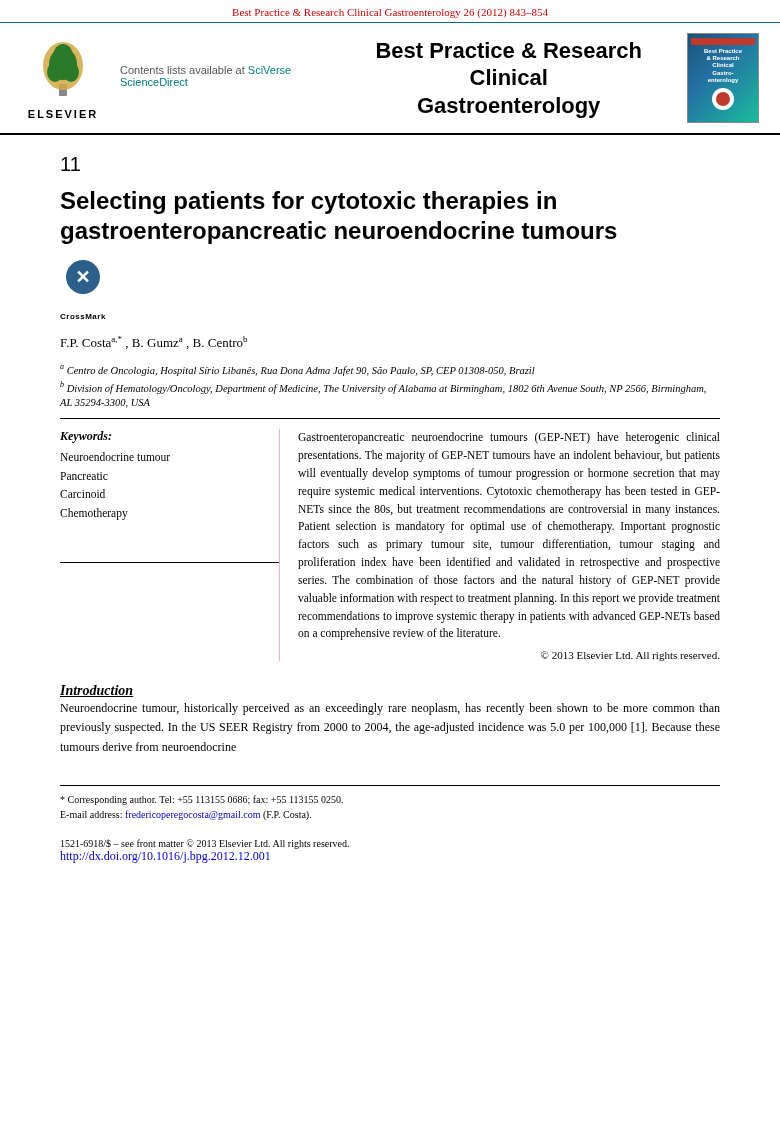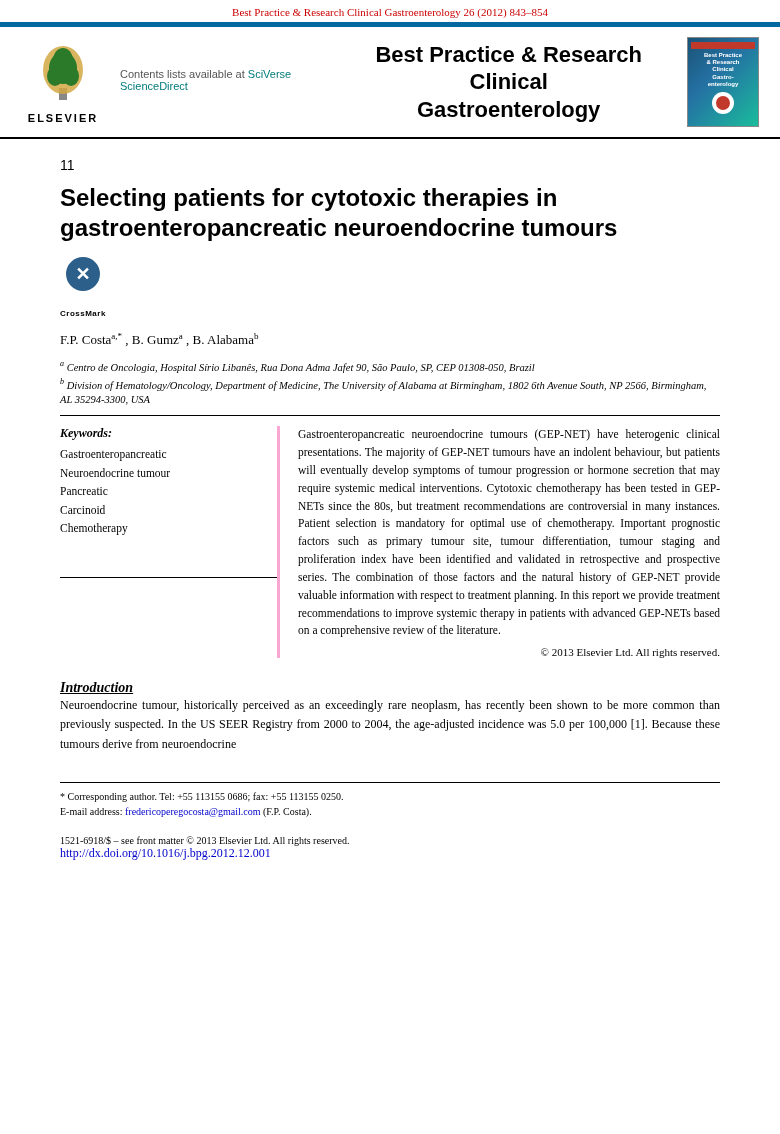--- a/index.html
+++ b/index.html
@@ -9,21 +9,21 @@
       background: #fff;
       font-family: 'Times New Roman', Times, serif;
       font-size: 13px;
       color: #000;
     }
     .top-journal-bar {
       text-align: center;
       padding: 6px 0 4px;
       font-size: 11px;
       color: #c00;
-      border-bottom: 5px solid #0369a1;
+      border-bottom: 1px solid #0369a1;
     }
     .header-block {
       display: flex;
       align-items: stretch;
       border-bottom: 2.5px solid #000;
       padding: 10px 18px 10px 18px;
       gap: 12px;
     }
     .elsevier-logo {
       display: flex;
@@ -112,21 +112,21 @@
       justify-content: center;
     }
     .cover-logo-inner {
       width: 14px;
       height: 14px;
       background: #c0392b;
       border-radius: 50%;
     }
     .article-number {
       padding: 18px 60px 4px;
-      font-size: 14px;
+      font-size: 20px;
       font-family: Arial, sans-serif;
       color: #000;
     }
     .article-title {
       padding: 6px 60px 8px;
       font-size: 24px;
       font-weight: bold;
       line-height: 1.25;
       font-family: Arial, sans-serif;
       display: flex;
@@ -184,21 +184,21 @@
     }
     .two-column {
       display: flex;
       gap: 0;
       padding: 0 60px;
       margin-bottom: 10px;
     }
     .left-col {
       width: 220px;
       min-width: 220px;
-      border-right: 3px solid #f9a8d4;
+      border-right: 1px solid #f9a8d4;
     }
     .right-col {
       flex: 1;
       padding-left: 18px;
     }
     .keywords-header {
       font-style: italic;
       font-size: 12px;
       font-weight: bold;
       margin-bottom: 4px;
@@ -320,39 +320,38 @@
     <div class="crossmark-circle">
       <span class="crossmark-x">✕</span>
     </div>
     <div class="crossmark-label">CrossMark</div>
   </div>
 </div>
 
 <div class="authors">
   <span>F.P. Costa</span><sup>a,*</sup>
   <span>, B. Gumz</span><sup>a</sup>
-  <span>, B. Alabama</span><sup>b</sup>
+  <span>, B. Centro</span><sup>b</sup>
 </div>
 
 <div class="affiliations">
   <div>
     <sup>a</sup> <span>Centro de Oncologia, Hospital Sírio Libanês, Rua Dona Adma Jafet 90, São Paulo, SP, CEP 01308-050, Brazil</span>
   </div>
   <div>
     <sup>b</sup> <span>Division of Hematology/Oncology, Department of Medicine, The University of Alabama at Birmingham, 1802 6th Avenue South, NP 2566, Birmingham, AL 35294-3300, USA</span>
   </div>
 </div>
 
 <hr class="divider-line">
 
 <div class="two-column">
 
   <div class="left-col">
     <div class="keywords-header">Keywords:</div>
-    <div class="keyword-item">Gastroenteropancreatic</div>
     <div class="keyword-item">Neuroendocrine tumour</div>
     <div class="keyword-item">Pancreatic</div>
     <div class="keyword-item">Carcinoid</div>
     <div class="keyword-item">Chemotherapy</div>
     <div class="left-bottom-line"></div>
   </div>
 
   <div class="right-col">
     <div class="abstract-text">Gastroenteropancreatic neuroendocrine tumours (GEP-NET) have heterogenic clinical presentations. The majority of GEP-NET tumours have an indolent behaviour, but patients will eventually develop symptoms of tumour progression or hormone secretion that may require systemic medical interventions. Cytotoxic chemotherapy has been tested in GEP-NETs since the 80s, but treatment recommendations are controversial in many instances. Patient selection is mandatory for optimal use of chemotherapy. Important prognostic factors such as primary tumour site, tumour differentiation, tumour staging and proliferation index have been identified and validated in retrospective and prospective series. The combination of those factors and the natural history of GEP-NET provide valuable information with respect to treatment planning. In this report we provide treatment recommendations to improve systemic therapy in patients with advanced GEP-NETs based on a comprehensive review of the literature.</div>
     <div class="copyright-line">© 2013 Elsevier Ltd. All rights reserved.</div>

